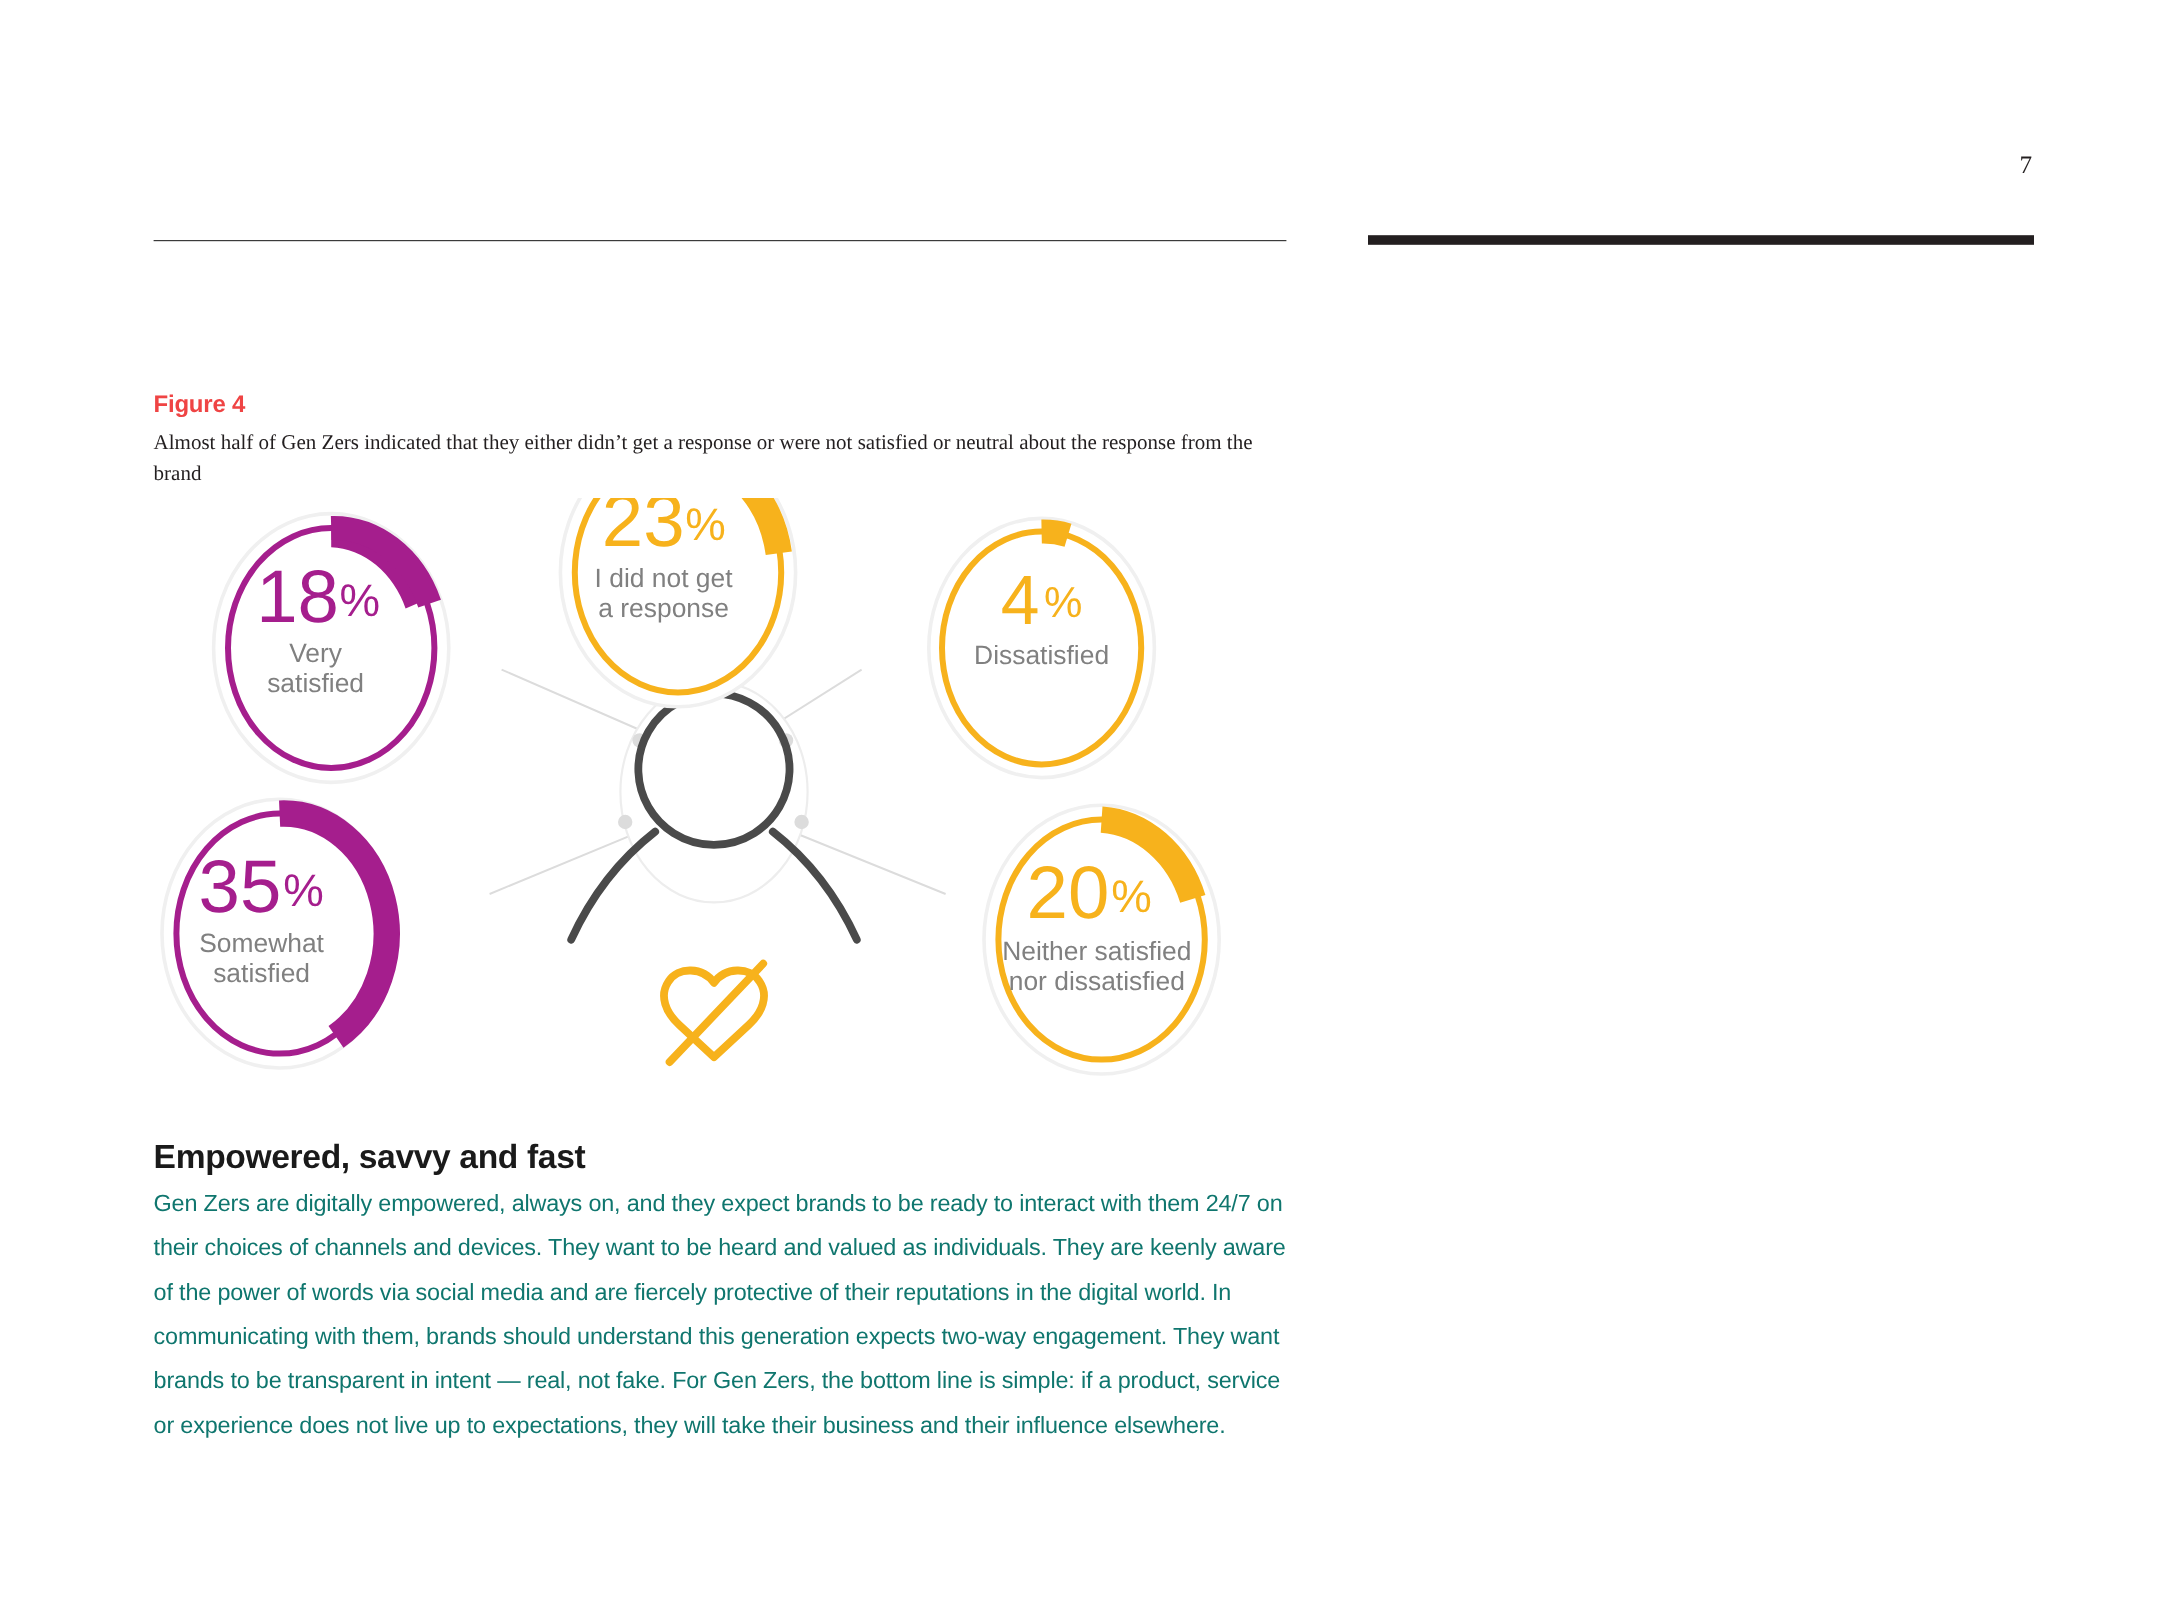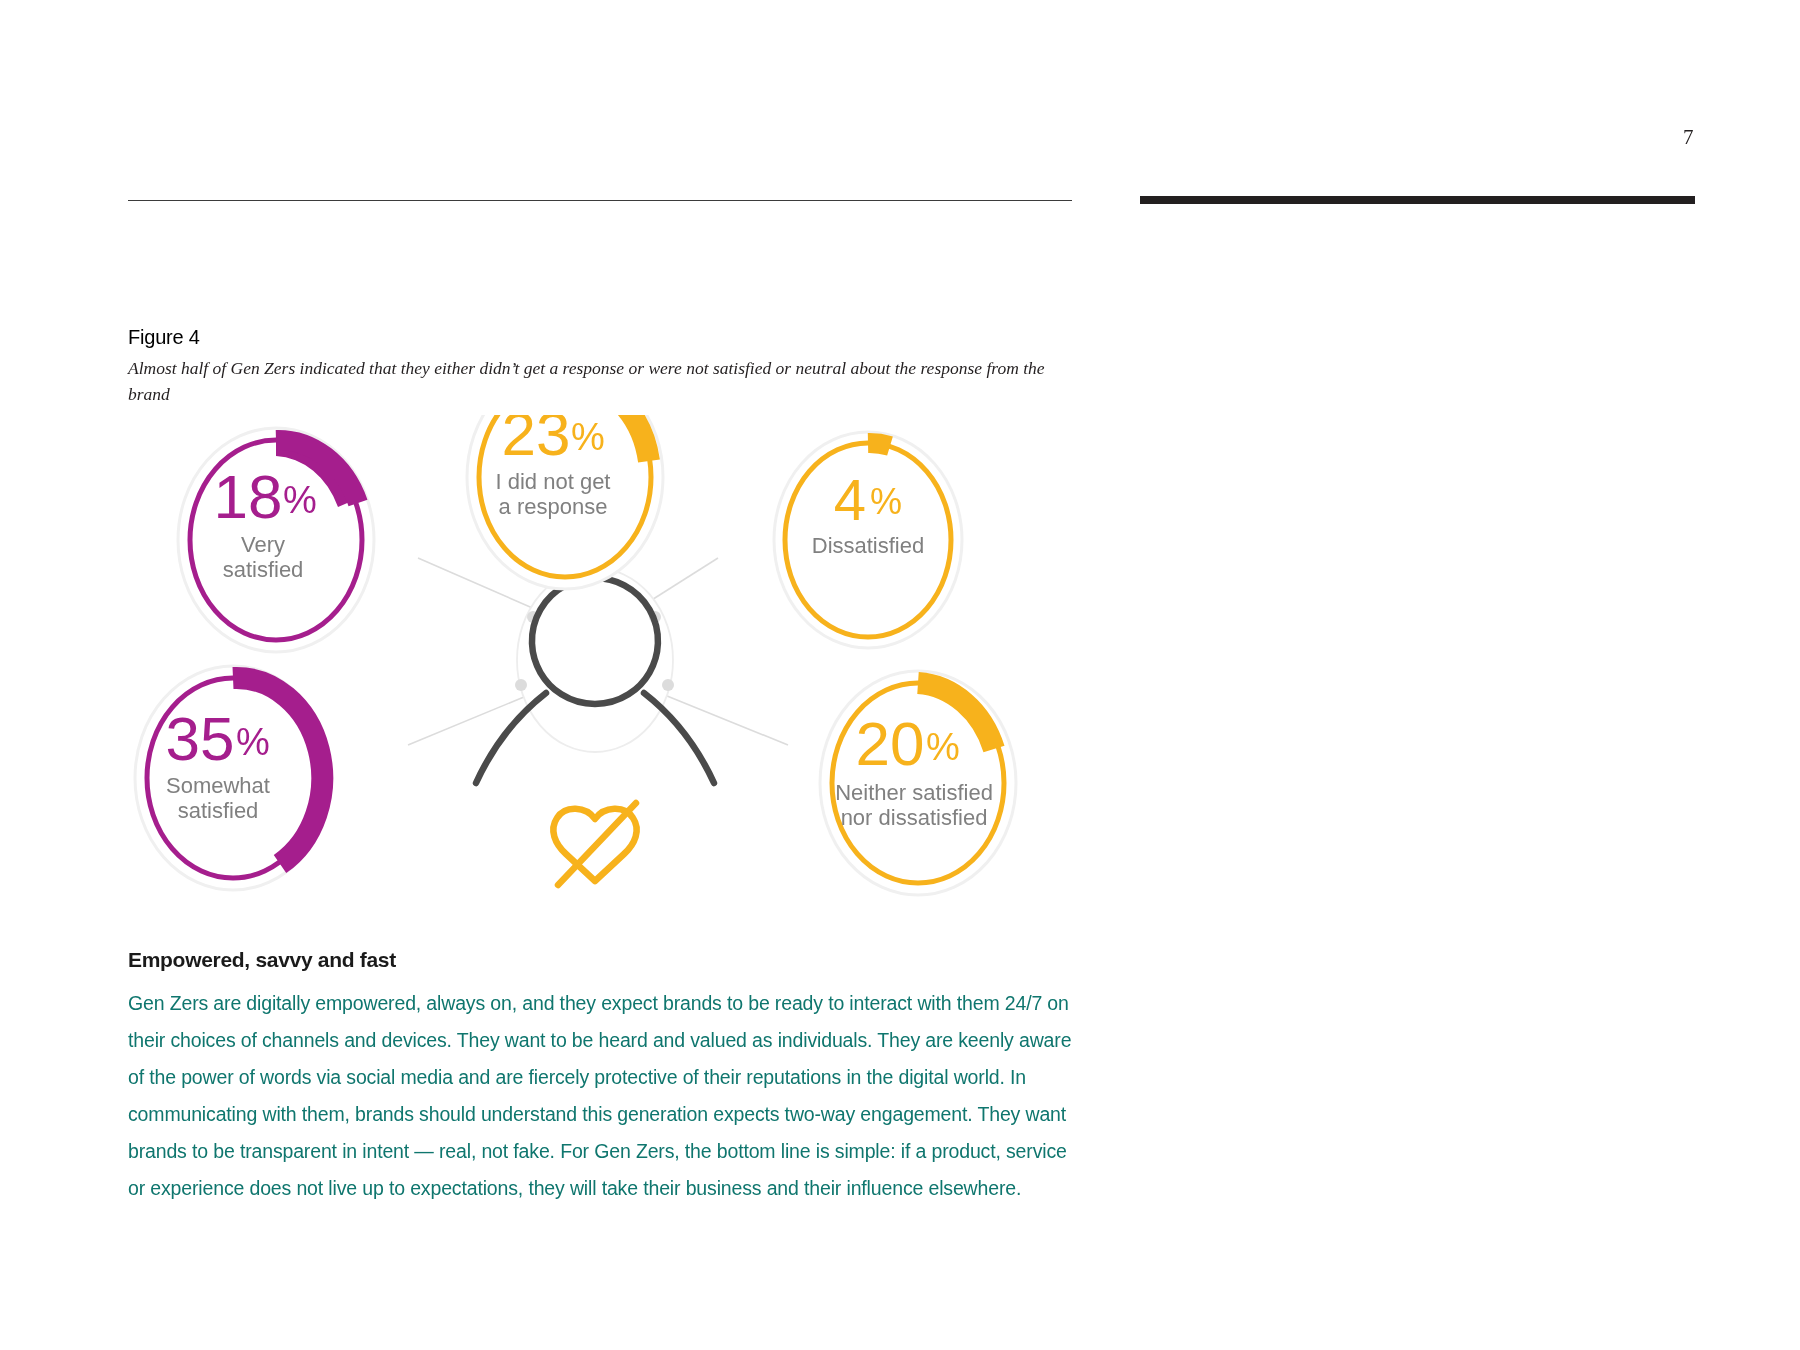--- a/index.html
+++ b/index.html
@@ -39,52 +39,51 @@
     height:8px;
     background:#231f20;
   }
 
   
   .fig-title{
     position:absolute;
     left:128px;
     top:326px;
     font-size:20px;
-    font-weight:normal;
+    font-weight:bold;
     letter-spacing:-.2px;
-    color:#000000;
+    color:#ef4444;
   }
   .fig-sub{
     position:absolute;
     left:128px;
     top:355px;
     width:950px;
     font-family:"Liberation Serif", serif;
-    font-style:italic;
     font-size:17.5px;
     line-height:26px;
     color:#231f20;
   }
 
   
   .infographic{
     position:absolute;
     left:128px;
     top:415px;
     width:960px;
     height:530px;
   }
   .infographic svg{display:block;}
 
   
   .body-head{
     position:absolute;
     left:128px;
     top:948px;
-    font-size:21px;
+    font-size:28px;
     font-weight:bold;
     letter-spacing:-.3px;
     color:#1a1a1a;
   }
   .body-copy{
     position:absolute;
     left:128px;
     top:985px;
     width:948px;
     font-size:19.5px;

